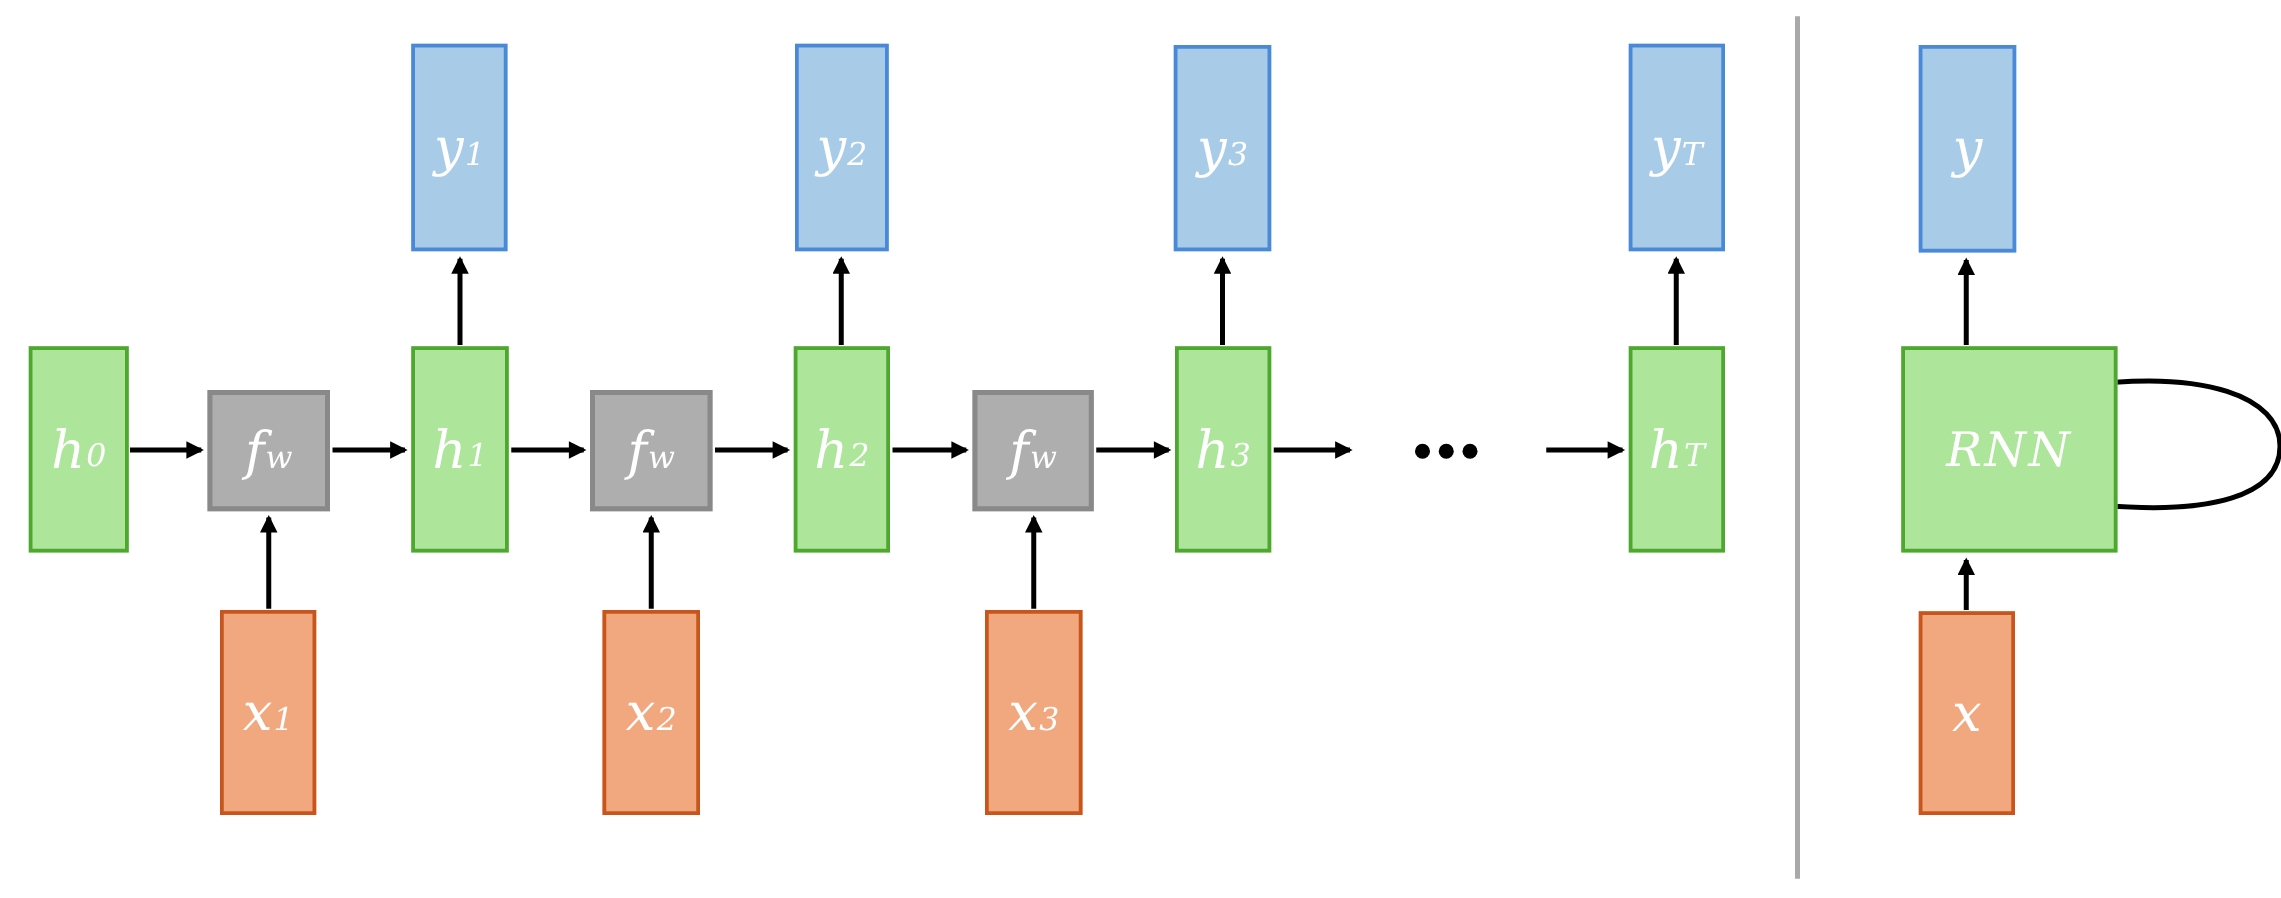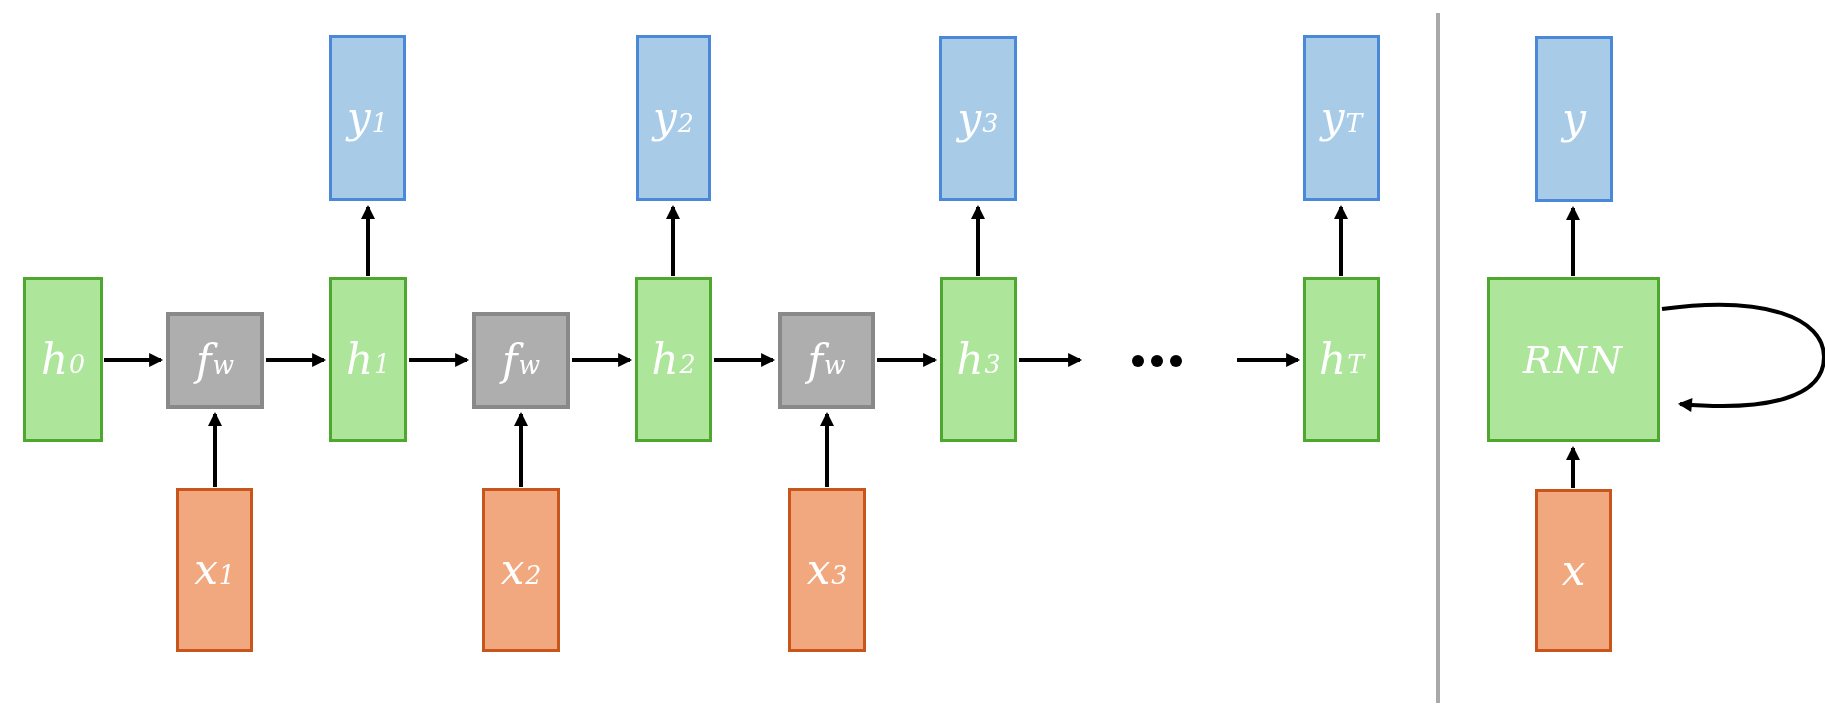--- a/index.html
+++ b/index.html
@@ -24,21 +24,21 @@
   .node .sub{
     font-size:0.60em;
     position:relative;
     top:0.22em;
     margin-left:0.04em;
   }
   .node-hidden{background:var(--green-fill);border:3px solid var(--green-border);}
   .node-output{background:var(--blue-fill);border:3px solid var(--blue-border);}
   .node-input{background:var(--orange-fill);border:3px solid var(--orange-border);}
   .node-func{background:var(--gray-fill);border:4px solid var(--gray-border);}
-  .node-rnn{font-size:38px;letter-spacing:2px;}
+  .node-rnn{font-size:38px;letter-spacing:2px;margin-left:34px;}
   #divider{
     position:absolute;
     background:var(--divider-color);
   }
 </style>
 </head>
 <body>
 
 <div class="canvas">
   <svg id="edges-svg" xmlns="http://www.w3.org/2000/svg">

